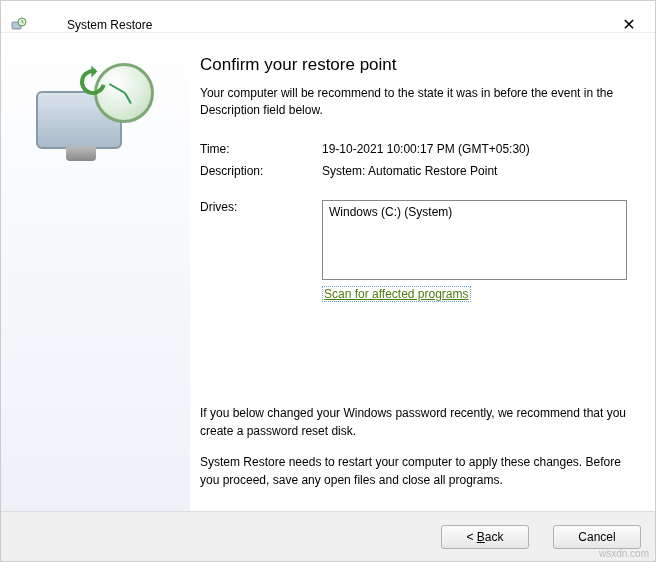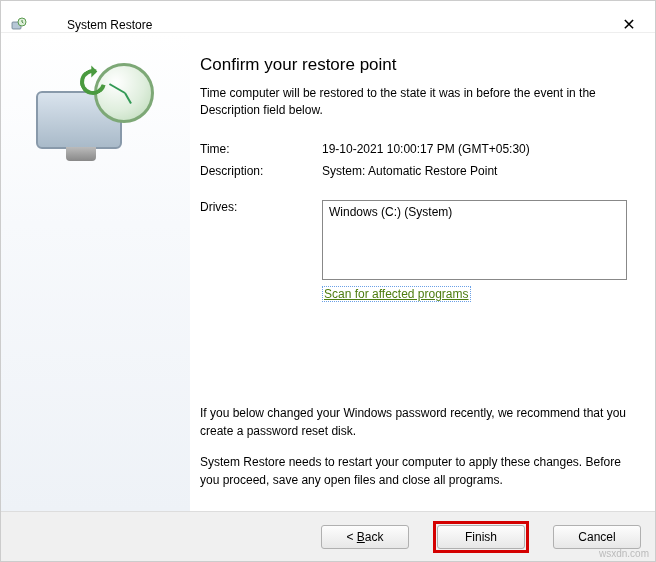--- a/index.html
+++ b/index.html
@@ -104,21 +104,21 @@
 <div class="content">
   <div class="sidebar">
     <div class="restore-glyph">
       <div class="monitor"></div>
       <div class="clock"></div>
       <div class="arrow"></div>
     </div>
   </div>
   <div class="main">
     <h1>Confirm your restore point</h1>
-    <p class="subtitle">Time computer will be restored to the state it was in before the event in the Description field below.</p>
+    <p class="subtitle">Your computer will be recommend to the state it was in before the event in the Description field below.</p>
 
     <div class="row">
       <div class="lbl">Time:</div>
       <div class="val">19-10-2021 10:00:17 PM (GMT+05:30)</div>
     </div>
     <div class="row">
       <div class="lbl">Description:</div>
       <div class="val">System: Automatic Restore Point</div>
     </div>
 
@@ -134,18 +134,15 @@
 
     <div class="spacer"></div>
 
     <p class="note">If you below changed your Windows password recently, we recommend that you create a password reset disk.</p>
     <p class="note">System Restore needs to restart your computer to apply these changes. Before you proceed, save any open files and close all programs.</p>
   </div>
 </div>
 
 <div class="footer">
   <button class="win"><span>&lt; <span class="u">B</span>ack</span></button>
-  <span class="finish-wrap">
-    <button class="win">Finish</button>
-  </span>
   <button class="win">Cancel</button>
   <span class="watermark">wsxdn.com</span>
 </div>
 
 </body></html>

